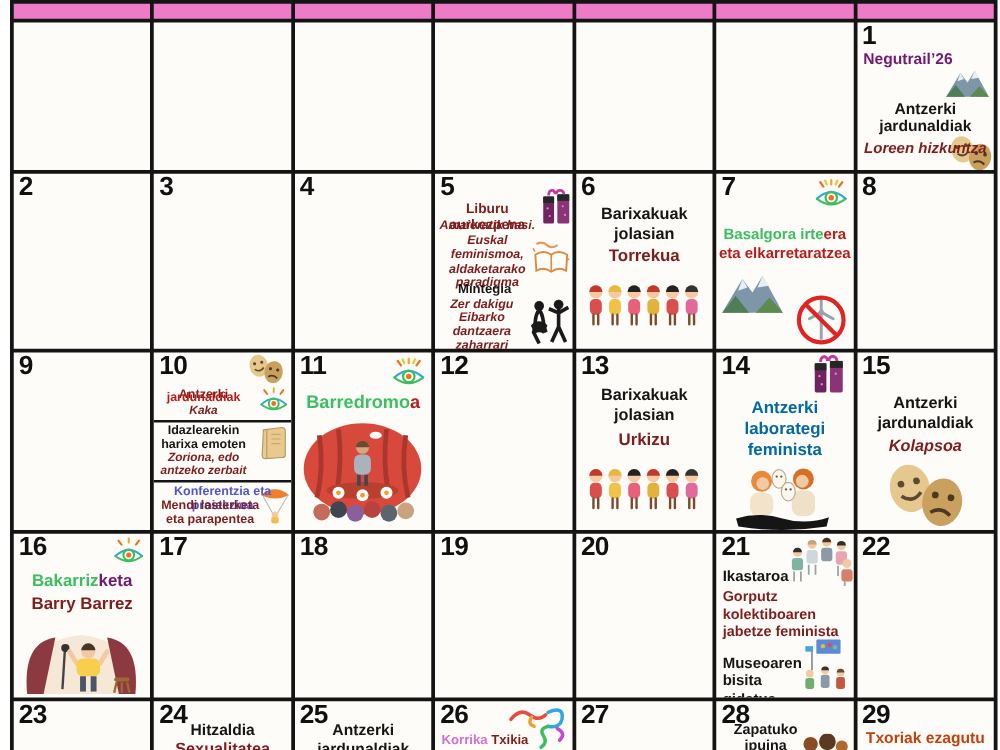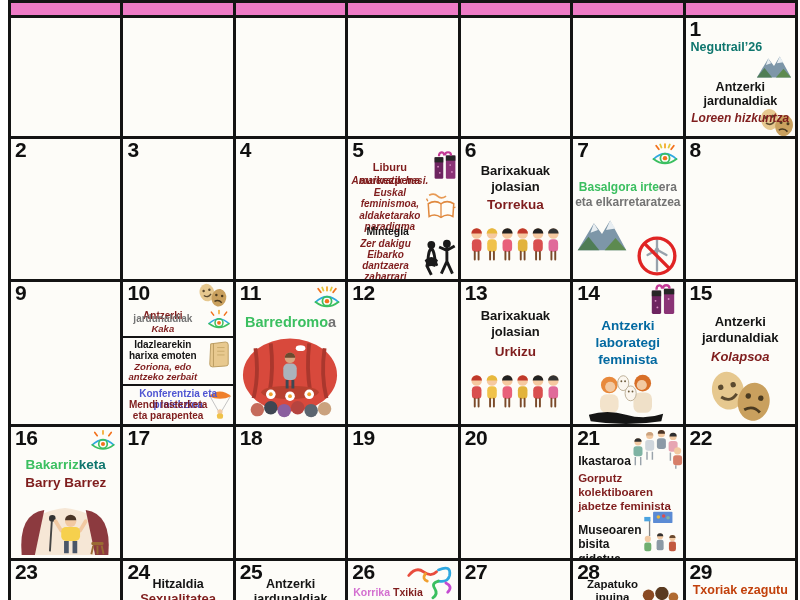--- a/index.html
+++ b/index.html
@@ -8,21 +8,21 @@
   .cal{position:absolute;left:8px;top:0;width:790px;box-sizing:border-box;
        background:#141414;display:grid;grid-template-columns:repeat(7,1fr);
        grid-template-rows:12px 118px 140px 142px 131px 170px;gap:3px;padding:3px;}
   .cell{position:relative;background:#fdfcf8;overflow:hidden;}
   .hd{background:#ee7bc6;}
   .num{position:absolute;top:0;left:4px;font-size:21px;font-weight:bold;color:#101010;
        line-height:1.05;letter-spacing:-.5px;z-index:3;}
   .t{position:absolute;left:0;right:0;text-align:center;font-weight:bold;line-height:1.15;
      z-index:2;color:#151515;}
   .ic{position:absolute;z-index:1;}
-  .or{color:#7f1d1d}.cy{color:#737373}.gr{color:#3bbf60}.bl{color:#0f766e}
+  .or{color:#7f1d1d}.cy{color:#b91c1c}.gr{color:#3bbf60}.bl{color:#701a75}
   .lb{color:#c2410c}.ind{color:#4f55d2}.pu{color:#0369a1}.mg{color:#d36fd0}
   .it{font-style:italic}
   .lt{text-align:left;padding-left:5px}
   .w72{right:auto;width:72%}
   .w76{right:auto;width:76%}
   .w68{right:auto;width:68%}
   .sep{position:absolute;left:0;right:0;height:2px;background:#141414;z-index:2}
 </style>
 </head>
 <body>

